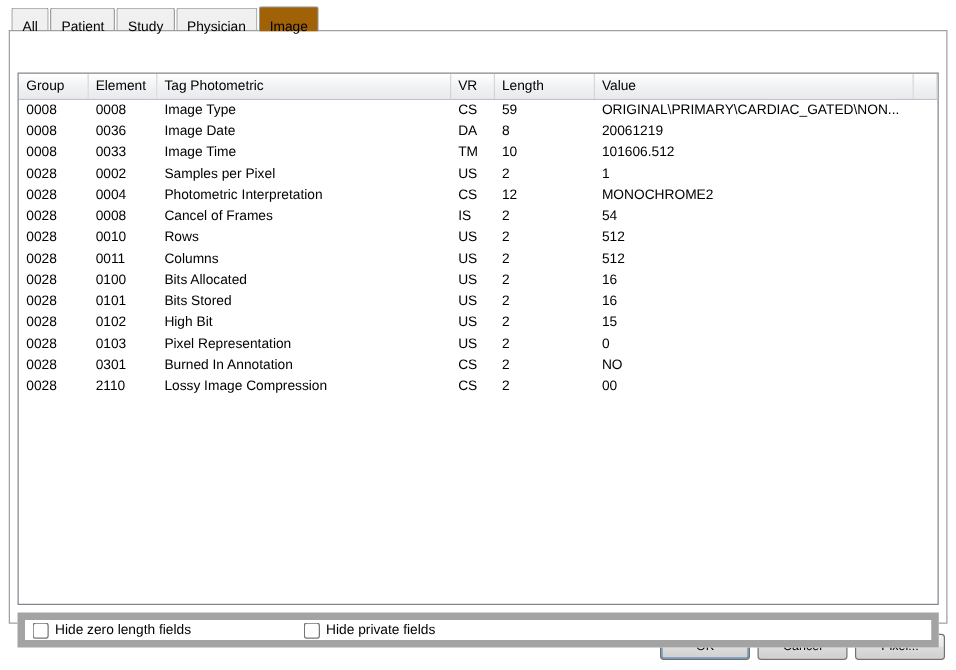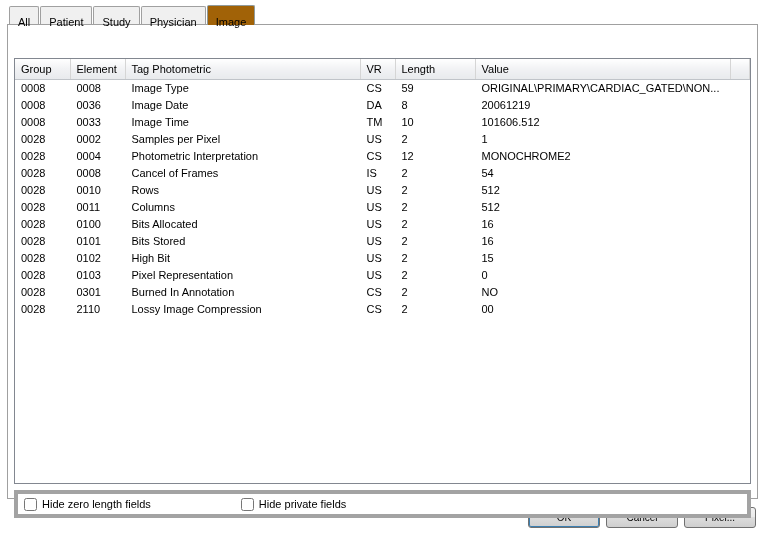--- a/index.html
+++ b/index.html
@@ -87,21 +87,21 @@
   }
   .col-group   { width: 55px; }
   .col-element { width: 55px; }
   .col-desc    { width: 235px; }
   .col-vr      { width: 35px; }
   .col-length  { width: 80px; }
   .col-value   { width: 255px; }
   .col-pad     { width: auto; }
   .options-row {
     margin-top: 6px;
-    border: 4px solid #a3a3a3;
+    border: 6px solid #a3a3a3;
     padding: 4px 6px;
     display: flex;
     align-items: center;
     gap: 90px;
     height: 28px;
     background: #ffffff;
   }
   .chk {
     display: flex;
     align-items: center;

